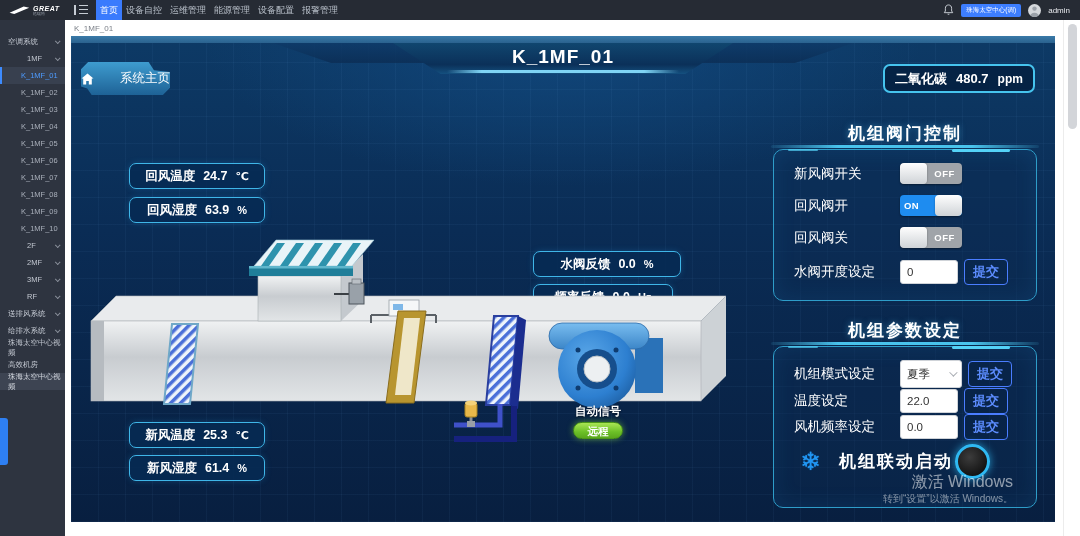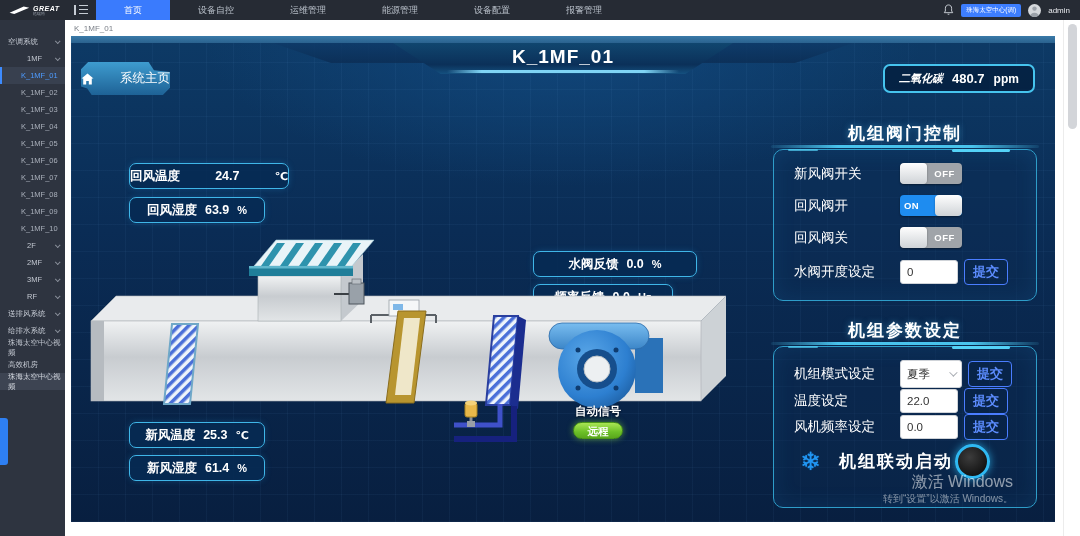--- a/index.html
+++ b/index.html
@@ -8,21 +8,21 @@
 
   
   .navbar { position:absolute; top:0; left:0; width:1080px; height:20px; background:#262b34; display:flex; align-items:center; z-index:20; }
   .logo { display:flex; align-items:center; gap:3px; padding:0 8px; width:72px; }
   .logo-swoosh { width:22px; height:9px; }
   .logo-texts { display:flex; flex-direction:column; line-height:1; }
   .logo-main { color:#fff; font-size:7px; font-weight:bold; font-style:italic; letter-spacing:.5px; }
   .logo-sub { color:#9aa1ac; font-size:4px; }
   .collapse-icon { width:14px; height:10px; margin:0 8px 0 2px; border-left:2px solid #c6ccd4; background:repeating-linear-gradient(180deg,#c6ccd4 0 1.5px,transparent 1.5px 4px); background-size:10px 10px; background-position:3px 0; background-repeat:no-repeat; cursor:pointer; }
   .nav-menu { display:flex; height:20px; align-items:stretch; }
-  .nav-item { display:flex; align-items:center; padding:0 28px; font-size:9px; color:#b9c0ca; cursor:pointer; }
+  .nav-item { display:flex; align-items:center; padding:0 4px; font-size:9px; color:#b9c0ca; cursor:pointer; }
   .nav-item.active { background:#3a7bfd; color:#fff; }
   .nav-right { margin-left:auto; display:flex; align-items:center; gap:7px; padding-right:10px; }
   .bell { width:11px; height:12px; }
   .proj-badge { background:#3d7eff; color:#fff; font-size:6.5px; padding:2px 5px; border-radius:2px; white-space:nowrap; cursor:pointer; }
   .avatar { width:13px; height:13px; border-radius:50%; background:#d4d7db; overflow:hidden; display:flex; align-items:flex-end; justify-content:center; }
   .username { color:#e8eaee; font-size:8px; }
 
   
   .page-body { position:absolute; top:20px; left:0; width:1080px; height:516px; display:flex; }
 
@@ -49,21 +49,21 @@
   .canvas-topband { position:absolute; top:0; left:0; width:100%; height:7px; background:linear-gradient(180deg,#3a7aa8,#2a628f); }
   .banner-wings { position:absolute; top:7px; left:50%; transform:translateX(-50%); width:580px; height:20px; background:linear-gradient(180deg,#0e3a68,#0b2c53); clip-path:polygon(0 0,100% 0,90% 100%,10% 100%); opacity:.8; }
   .banner { position:absolute; top:7px; left:50%; transform:translateX(-50%); width:340px; height:31px; background:linear-gradient(180deg,#10466f 0%,#0b3059 70%,#14507f 100%); clip-path:polygon(0 0,100% 0,86% 100%,14% 100%); display:flex; align-items:center; justify-content:center; }
   .banner-bevel { position:absolute; bottom:1px; left:16%; right:16%; height:3px; background:linear-gradient(90deg,rgba(127,212,245,0),#7fd4f5 15%,#7fd4f5 85%,rgba(127,212,245,0)); }
   .banner-title { color:#fff; font-size:19px; font-weight:bold; letter-spacing:1px; margin-top:-4px; }
 
   .home-btn { position:absolute; left:10px; top:26px; width:89px; height:33px; background:linear-gradient(180deg,#3e9ccf 0%,#1e6296 100%); clip-path:polygon(0 22%,8% 0,76% 0,82% 25%,100% 30%,100% 78%,92% 100%,12% 100%,7% 80%,0 74%); display:flex; align-items:center; justify-content:space-between; gap:4px; color:#fff; font-size:12.5px; cursor:pointer; }
   .home-ico { width:13px; height:12px; }
 
   .co2-box { position:absolute; left:812px; top:28px; width:152px; height:29px; border:2px solid #46c4ee; border-radius:7px; background:rgba(4,30,62,.82); display:flex; align-items:center; justify-content:center; gap:9px; color:#fff; font-weight:bold; }
-  .co2-box .l { font-size:11px;font-style:italic; } .co2-box .v { font-size:13px; } .co2-box .u { font-size:12px; }
+  .co2-box .l { font-size:13px; } .co2-box .v { font-size:13px; } .co2-box .u { font-size:12px; }
 
   .readout { position:absolute; height:26px; border:1.5px solid #3fb6e8; border-radius:7px; background:rgba(6,42,84,.85); display:flex; align-items:center; justify-content:center; gap:8px; color:#fff; font-weight:bold; box-shadow:0 0 6px rgba(40,150,220,.25); }
   .readout .ro-label { font-size:12.5px; }
   .readout .ro-value { font-size:12.5px; }
   .readout .ro-unit { font-size:11px; }
 
   .diagram { position:absolute; left:15px; top:192px; }
 
   .fan-caption { position:absolute; left:467px; top:368px; width:120px; text-align:center; }
   .fan-caption .fc-label { color:#fff; font-size:11.5px; font-weight:bold; text-shadow:0 1px 2px rgba(0,0,0,.6); }
@@ -239,31 +239,31 @@
             </svg>
           <span>系统主页</span>
         </div>
 
         <div class="co2-box">
           <span class="l">二氧化碳</span>
           <span class="v">480.7</span>
           <span class="u">ppm</span>
         </div>
 
-        <div class="readout" style="left:58px;top:127px;width:160px;justify-content:space-between;">
+        <div class="readout" style="left:58px;top:127px;width:136px;">
           <span class="ro-label">回风温度</span>
             <span class="ro-value">24.7</span>
             <span class="ro-unit">℃</span>
         </div>
         <div class="readout" style="left:58px;top:161px;width:136px;">
           <span class="ro-label">回风湿度</span>
             <span class="ro-value">63.9</span>
             <span class="ro-unit">%</span>
         </div>
-        <div class="readout" style="left:462px;top:215px;width:164px;">
+        <div class="readout" style="left:462px;top:215px;width:148px;">
           <span class="ro-label">水阀反馈</span>
             <span class="ro-value">0.0</span>
             <span class="ro-unit">%</span>
         </div>
         <div class="readout" style="left:462px;top:248px;width:140px;">
           <span class="ro-label">频率反馈</span>
             <span class="ro-value">0.0</span>
             <span class="ro-unit">Hz</span>
         </div>
         <div class="readout" style="left:58px;top:386px;width:136px;">

